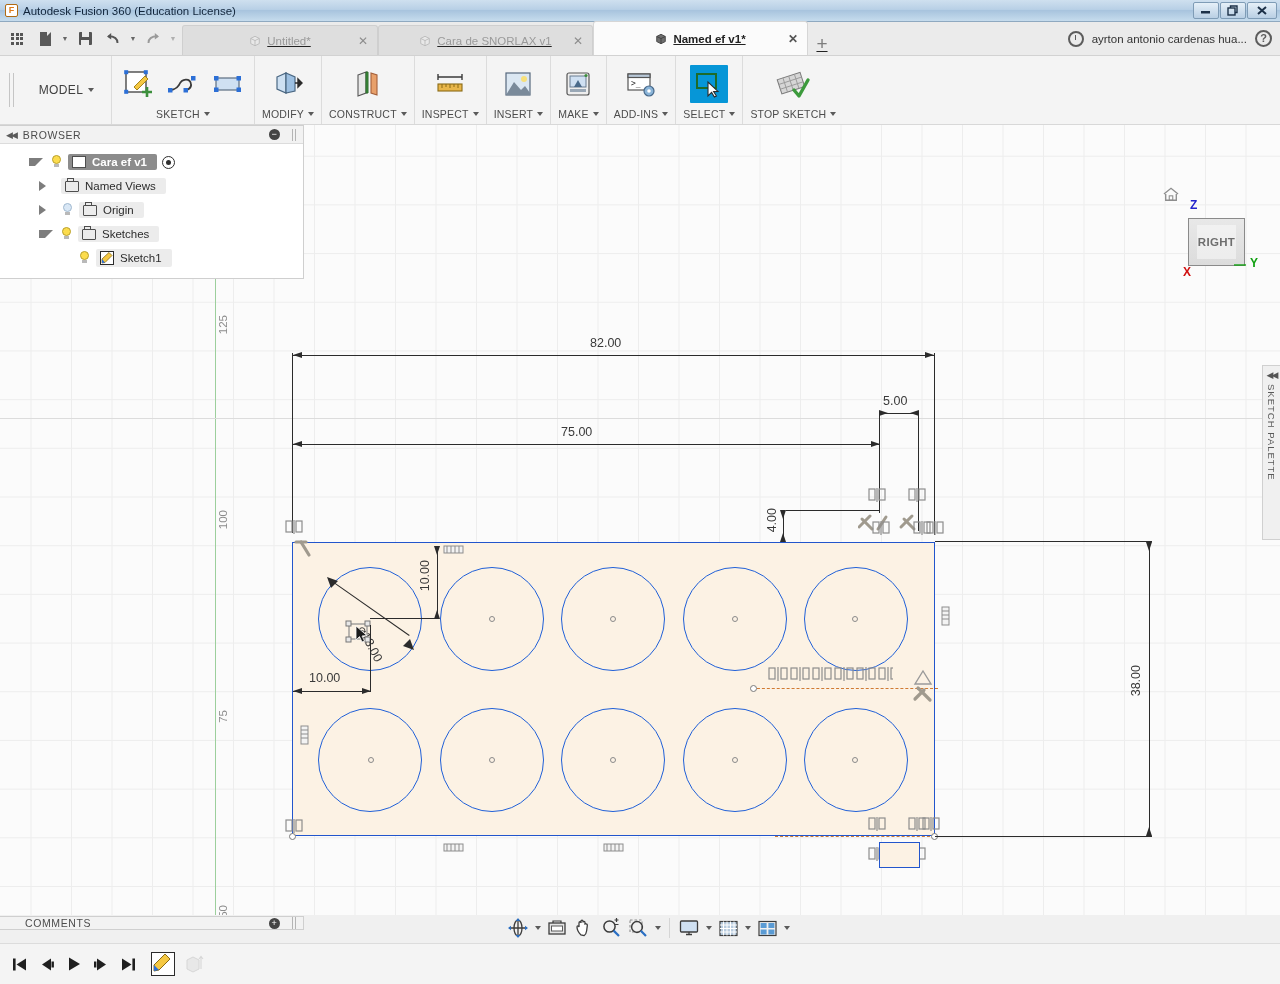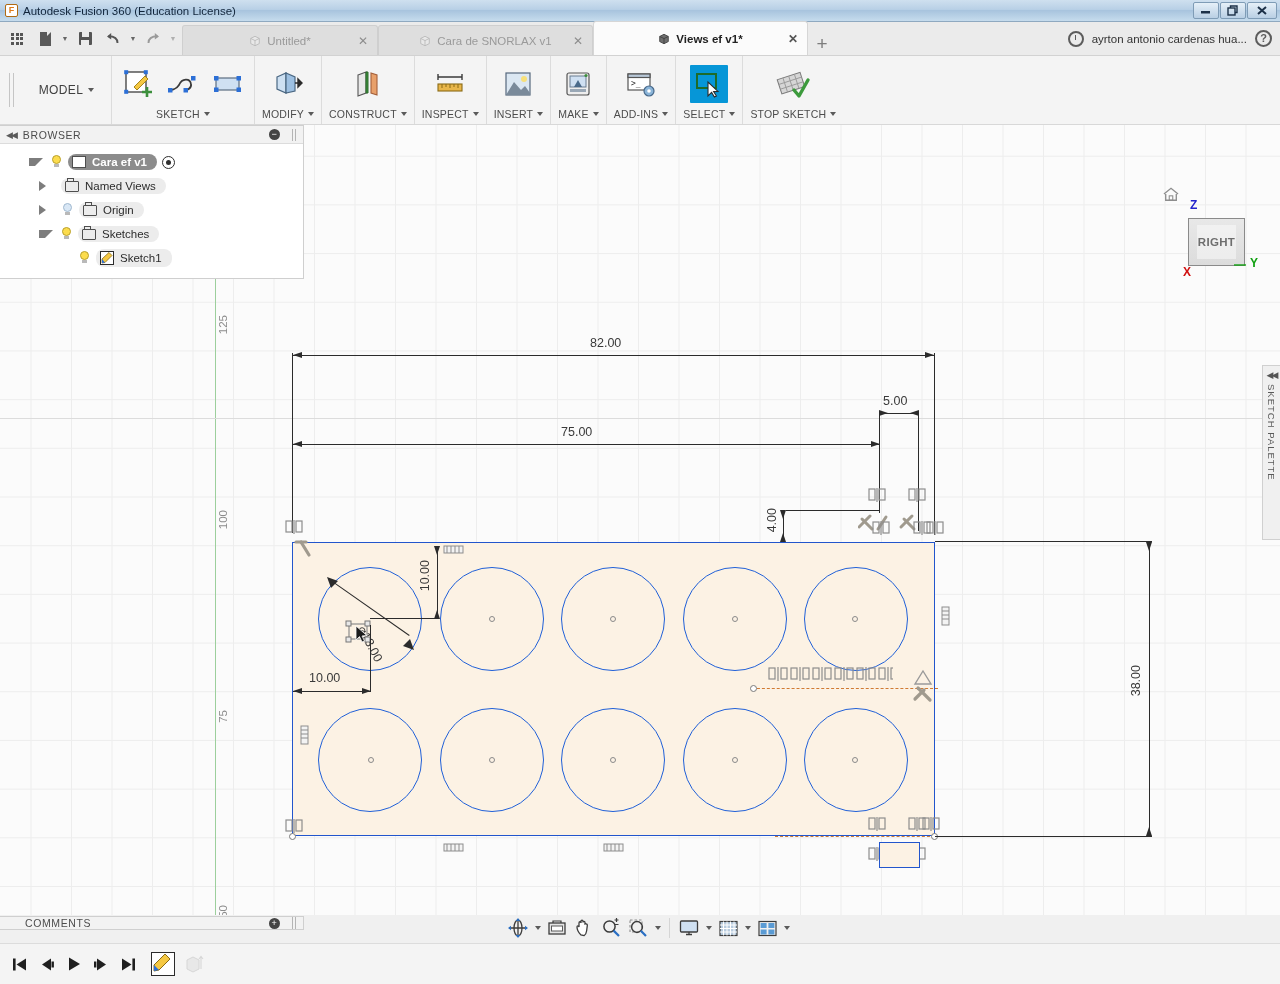--- a/index.html
+++ b/index.html
@@ -49,21 +49,21 @@
   }
   .qa-arrow{width:10px;height:26px;display:flex;align-items:center;justify-content:center;font-size:7px;color:#666;}
   .grid9{display:grid;grid-template-columns:repeat(3,3px);grid-template-rows:repeat(3,3px);gap:1.5px;}
   .grid9 i{background:#555;display:block;width:3px;height:3px;}
   .doc-ico{width:11px;height:14px;background:#5a5a5a;position:relative;}
   .doc-ico:after{content:"";position:absolute;right:0;top:0;border-left:4px solid #ebebeb;border-bottom:4px solid transparent;}
   .save-ico{width:13px;height:13px;background:#555;position:relative;border-radius:1px;}
   .save-ico:before{content:"";position:absolute;left:3px;top:0;width:7px;height:5px;background:#ebebeb;}
   .save-ico:after{content:"";position:absolute;left:2.5px;bottom:0;width:8px;height:5px;background:#ebebeb;}
 
-  .tabs{display:flex;align-items:flex-end;flex:1;}
+  .tabs{display:flex;align-items:flex-end;flex:1;text-decoration:underline;}
   .tab{
     height:30px;margin-top:4px;min-width:196px;padding:0 10px;
     display:flex;align-items:center;justify-content:center;gap:6px;
     background:#dedede;color:#9a9a9a;font-size:11.5px;
     border:1px solid #cfcfcf;border-bottom:none;
     border-top-left-radius:3px;border-top-right-radius:3px;
     position:relative;
   }
   .tab.active{background:#fbfbfb;color:#222;height:34px;margin-top:0;font-weight:bold;border-color:#d6d6d6;}
   .tab .cube{width:12px;height:12px;}
@@ -113,21 +113,21 @@
   .bp-grip{width:5px;height:12px;margin-left:5px;background:repeating-linear-gradient(to right,#b4b4b4 0 1px,transparent 1px 3px);}
   .bp-body{padding:6px 0 8px;}
   .node{display:flex;align-items:center;height:24px;font-size:11.5px;color:#2c2c2c;}
   .tri{width:14px;height:14px;margin-right:2px;flex:0 0 14px;display:flex;align-items:center;justify-content:center;}
   .tri.closed{border-left:7px solid #7d7d7d;border-top:5px solid transparent;border-bottom:5px solid transparent;width:0;height:0;margin-right:8px;margin-left:3px;}
   .tri.open{width:0;height:0;border-top:8px solid #7d7d7d;border-right:8px solid transparent;margin-right:7px;margin-left:3px;}
   .bulb{width:13px;height:14px;flex:0 0 13px;margin-right:5px;position:relative;}
   .bulb .g{width:9px;height:9px;border-radius:50%;background:#fcdc4d;border:1px solid #b9a02c;position:absolute;left:2px;top:0;}
   .bulb .s{width:5px;height:3px;background:#b9b9b9;position:absolute;left:4px;top:9px;}
   .bulb.off .g{background:#d9e7f5;border-color:#9fb8cf;}
-  .pill{background:#ececec;border-radius:8px;padding:2px 10px 2px 4px;display:flex;align-items:center;gap:6px;}
+  .pill{background:#ececec;border-radius:2px;padding:2px 10px 2px 4px;display:flex;align-items:center;gap:6px;}
   .pill.sel{background:#8c8c8c;color:#fff;font-weight:bold;}
   .bodyico{width:14px;height:12px;border:1.3px solid #4e4e4e;background:#fff;}
   .gear{width:14px;height:14px;color:#4e4e4e;}
   .folder{width:14px;height:11px;border:1.3px solid #4e4e4e;border-radius:1px;position:relative;}
   .folder:before{content:"";position:absolute;left:1px;top:-3.5px;width:5px;height:3px;border:1.3px solid #4e4e4e;border-bottom:none;}
   .sk-ico{width:14px;height:14px;border:1.4px solid #2b2b2b;background:#fff;position:relative;}
   .target{width:13px;height:13px;border:1.4px solid #2e2e2e;border-radius:50%;position:relative;background:#fff;}
   .target:after{content:"";position:absolute;left:3px;top:3px;width:5px;height:5px;border-radius:50%;background:#2e2e2e;}
 
   
@@ -299,21 +299,21 @@
           </svg>
         <span>Cara de SNORLAX v1</span>
         <span class="x">✕</span>
       </div>
       <div class="tab active" style="min-width:215px">
         <svg class="cube" viewBox="0 0 14 14">
             <path d="M2,4 L7,1.5 L12,4 L12,10 L7,12.5 L2,10 Z" fill="#6e6e6e" stroke="#3d3d3d" stroke-width="1"></path>
             <path d="M2,4 L7,6.5 L12,4" fill="none" stroke="#3d3d3d" stroke-width="1"></path>
             <path d="M7,6.5 L7,12.5" stroke="#3d3d3d" stroke-width="1"></path>
           </svg>
-        <span>Views ef v1*</span>
+        <span>Named ef v1*</span>
         <span class="x">✕</span>
       </div>
       <div class="tab-plus">+</div>
     </div>
 
     <div class="tab-right">
       <span class="clock"></span>
       <span class="user">ayrton antonio cardenas hua...</span>
       <span class="help">?</span>
     </div>

